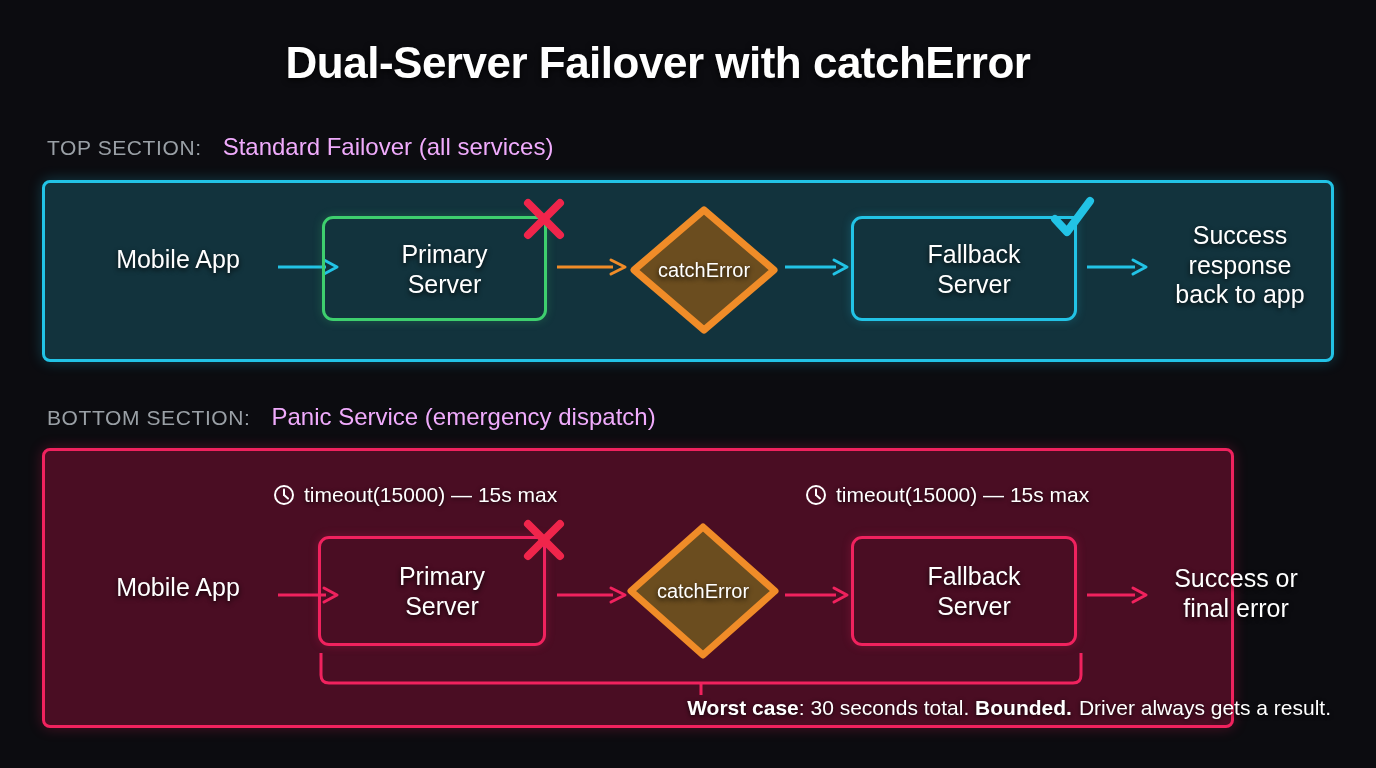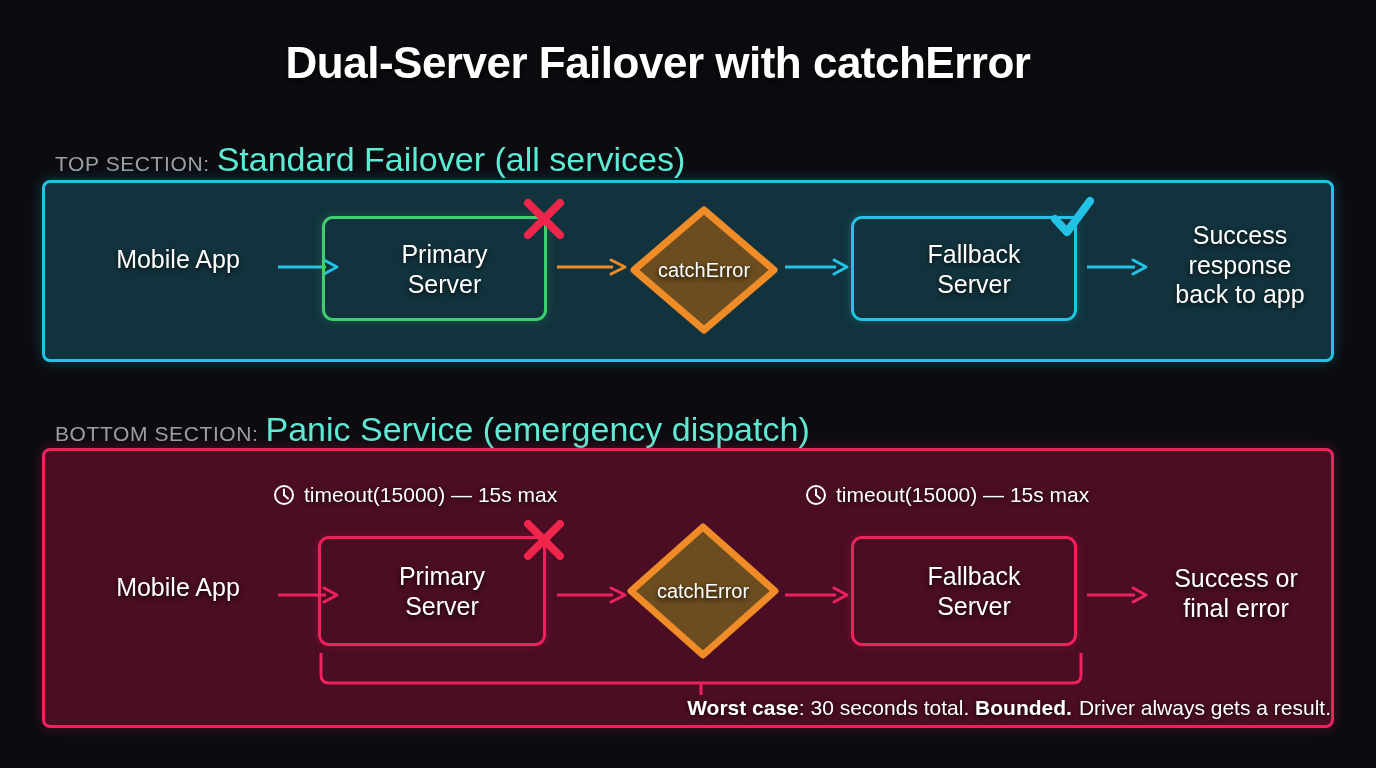--- a/index.html
+++ b/index.html
@@ -26,55 +26,54 @@
     font-size: 44px;
     font-weight: bold;
     letter-spacing: -0.5px;
     color: #ffffff;
     text-shadow: 0 2px 6px rgba(0,0,0,0.8);
   }
 
   
   .section-head {
     position: absolute;
-    left: 55px;
+    left: 47px;
     display: flex;
     align-items: baseline;
-    gap: 7px;
+    gap: 21px;
     white-space: nowrap;
-    margin-top: 7px;
   }
   .section-head .kicker {
     font-size: 21px;
     color: #9aa0a6;
     letter-spacing: 0.6px;
   }
   .section-head .sect-title {
-    font-size: 34px;
-    color: #5eead4;
+    font-size: 24px;
+    color: #f0abfc;
   }
   #head-top    { top: 133px; }
   #head-bottom { top: 403px; }
 
   
   .panel {
     position: absolute;
     box-sizing: border-box;
     border-radius: 8px;
   }
   #panel-top {
     left: 42px;  top: 180px;
     width: 1292px; height: 182px;
     background: #12333d;
     border: 3px solid #22c3e6;
     box-shadow: 0 0 14px rgba(34,195,230,0.28);
   }
   #panel-bottom {
     left: 42px;  top: 448px;
-    width: 1292px; height: 280px;
+    width: 1192px; height: 280px;
     background: #4a0d23;
     border: 3px solid #f0225e;
     box-shadow: 0 0 14px rgba(240,34,94,0.28);
   }
 
   
   .node-label {
     position: absolute;
     text-align: center;
     font-size: 25px;

